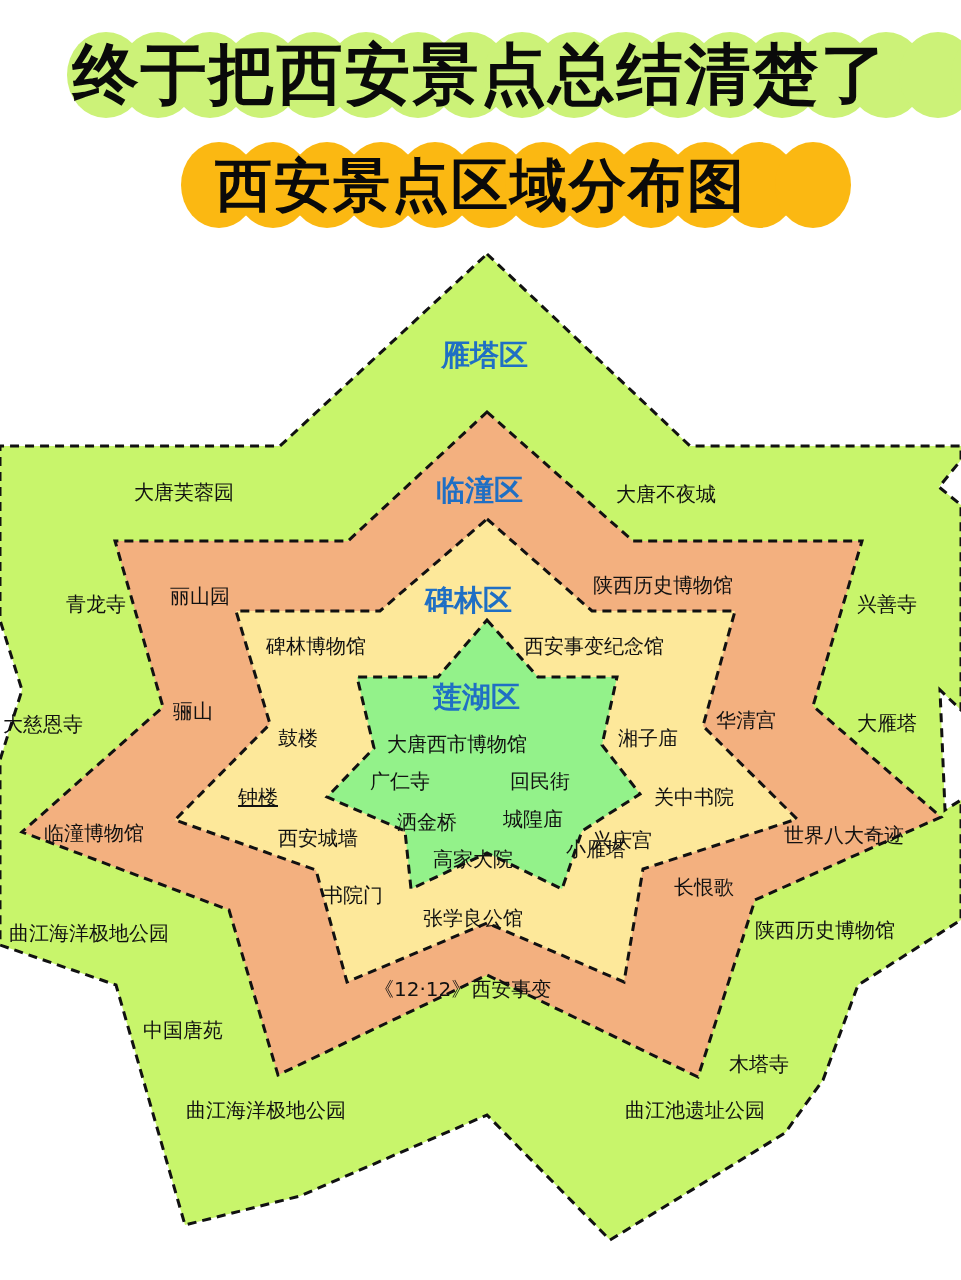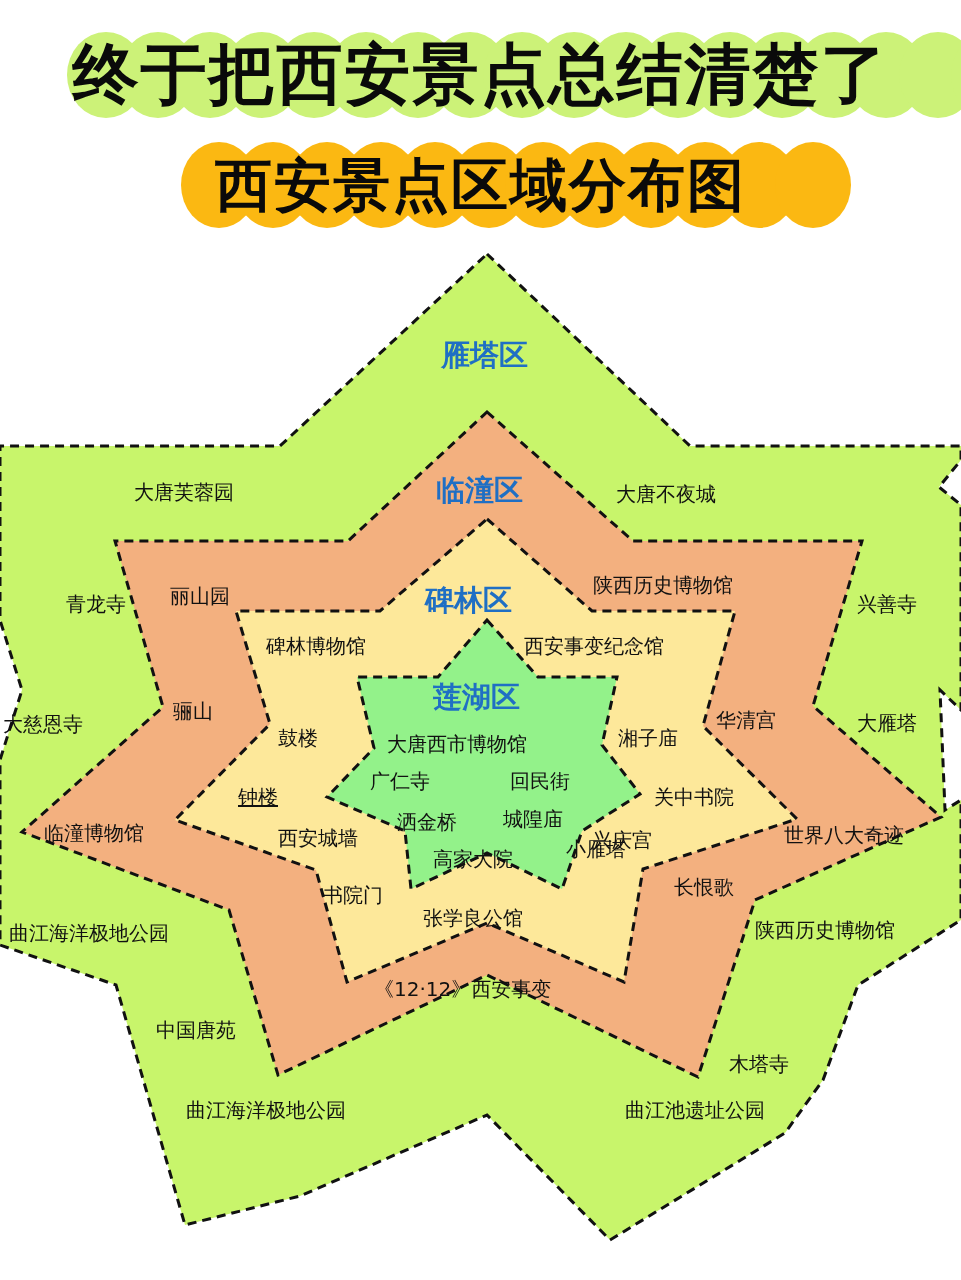--- a/index.html
+++ b/index.html
@@ -88,21 +88,21 @@
 <div class="dist" style="left:433px; top:680px;">莲湖区</div>
 
 <div class="lbl" style="left:134px; top:478px;">大唐芙蓉园</div>
 <div class="lbl" style="left:616px; top:480px;">大唐不夜城</div>
 <div class="lbl" style="left:25px; top:590px;margin-left:41px;">青龙寺</div>
 <div class="lbl" style="left:857px; top:590px;">兴善寺</div>
 <div class="lbl" style="left:3px; top:710px;">大慈恩寺</div>
 <div class="lbl" style="left:857px; top:709px;">大雁塔</div>
 <div class="lbl" style="left:9px; top:919px;">曲江海洋极地公园</div>
 <div class="lbl" style="left:755px; top:916px;">陕西历史博物馆</div>
-<div class="lbl" style="left:156px; top:1016px;">中国唐苑</div>
+<div class="lbl" style="left:143px; top:1016px;">中国唐苑</div>
 <div class="lbl" style="left:729px; top:1014px;margin-top:36px;">木塔寺</div>
 <div class="lbl" style="left:186px; top:1096px;">曲江海洋极地公园</div>
 <div class="lbl" style="left:625px; top:1096px;">曲江池遗址公园</div>
 
 <div class="lbl" style="left:170px; top:582px;">丽山园</div>
 <div class="lbl" style="left:593px; top:571px;">陕西历史博物馆</div>
 <div class="lbl" style="left:173px; top:697px;">骊山</div>
 <div class="lbl" style="left:716px; top:706px;">华清宫</div>
 <div class="lbl" style="left:44px; top:819px;">临潼博物馆</div>
 <div class="lbl" style="left:784px; top:821px;">世界八大奇迹</div>

